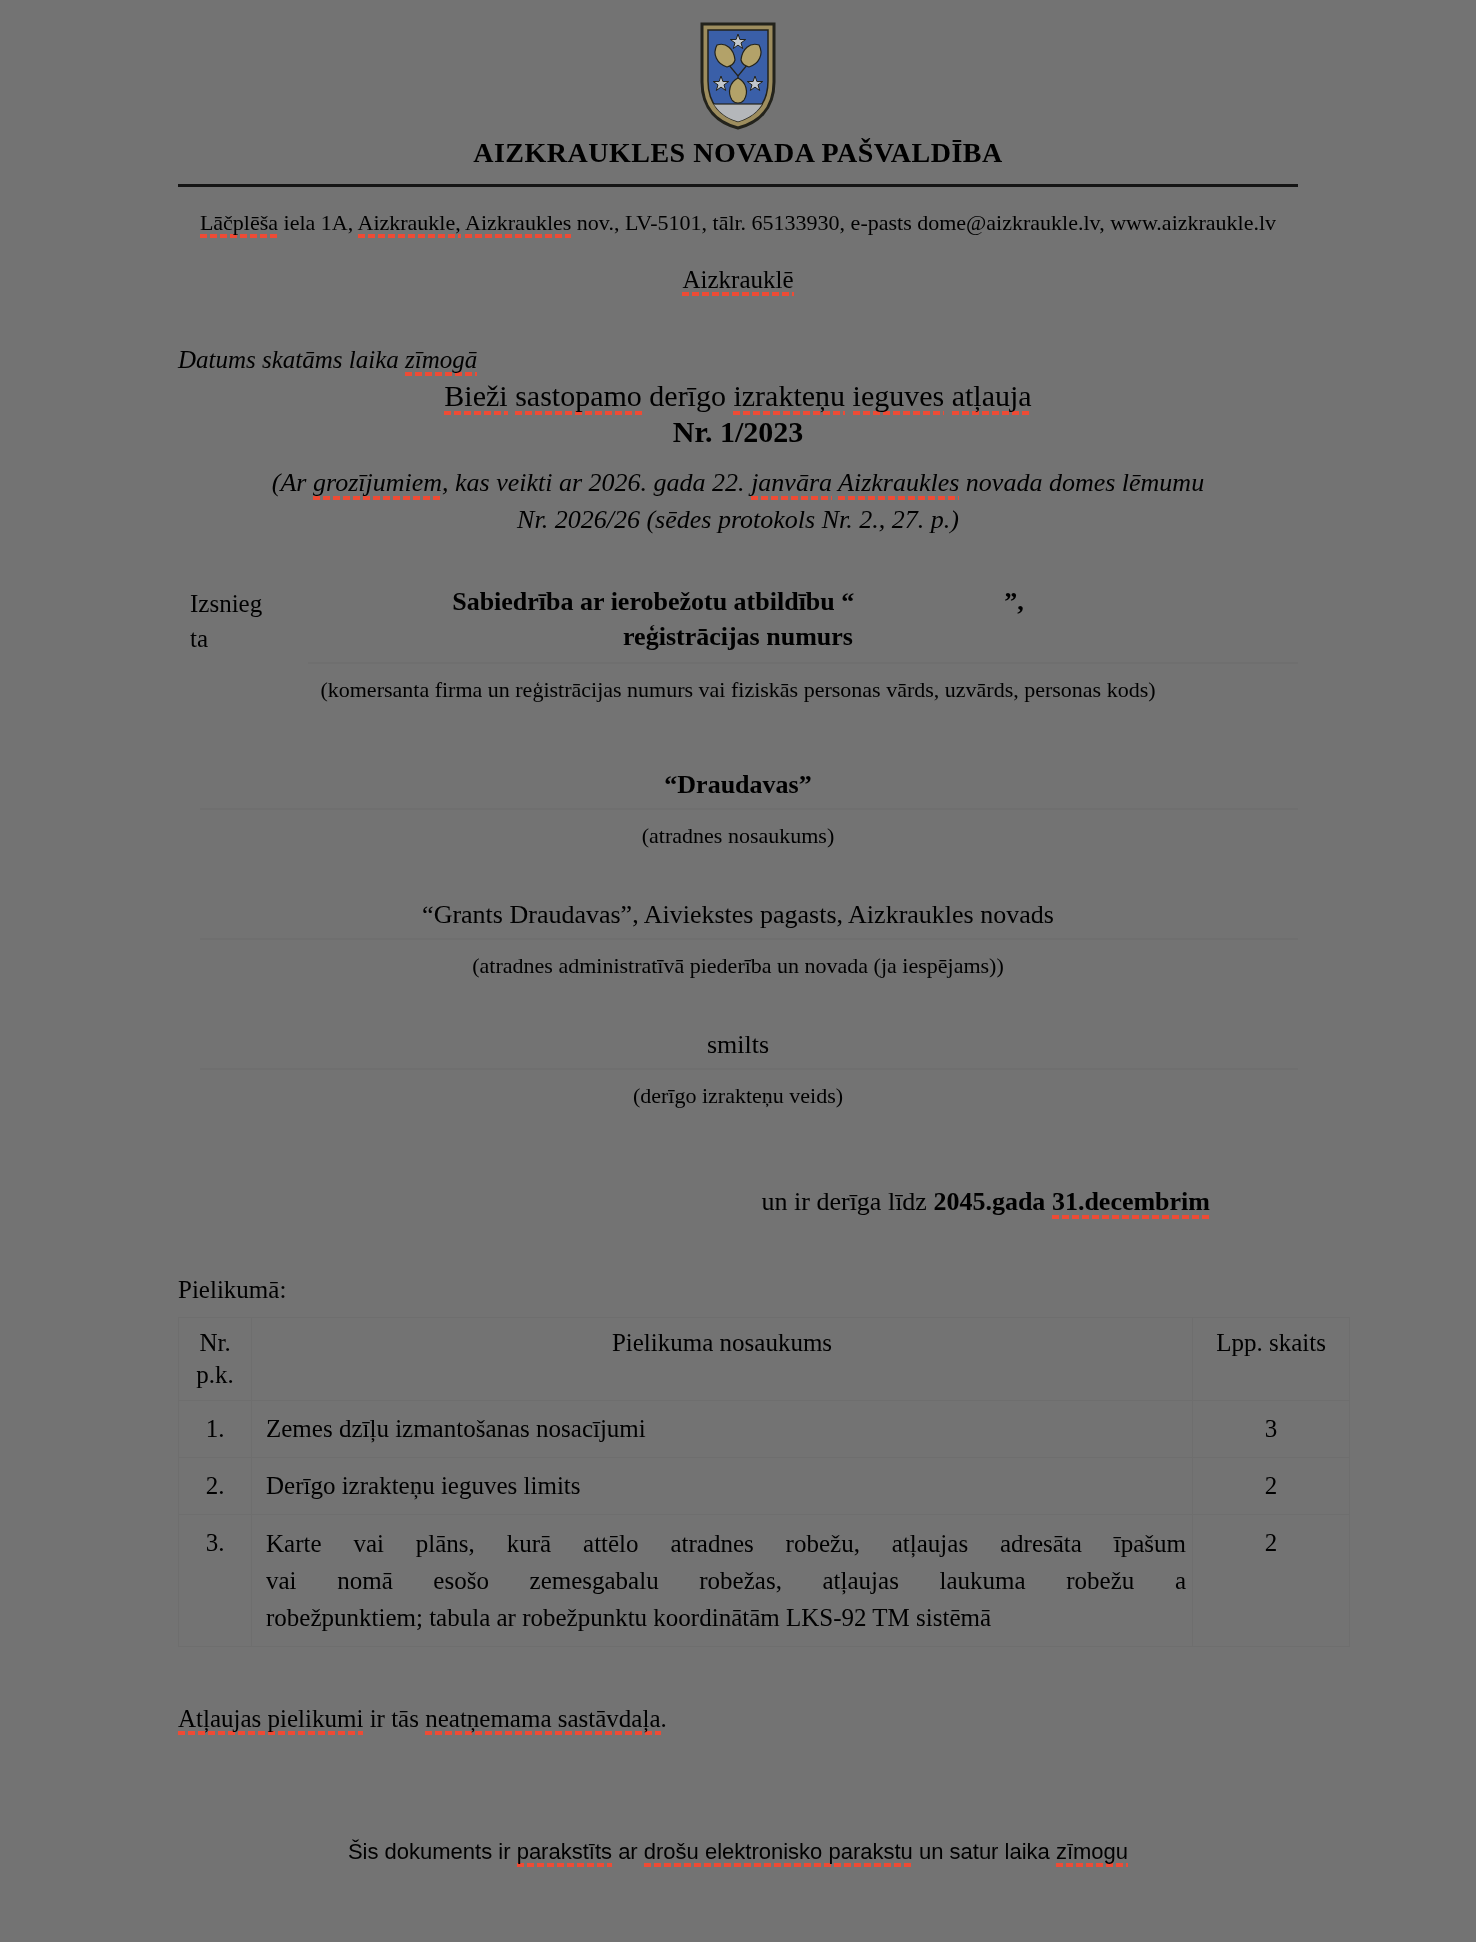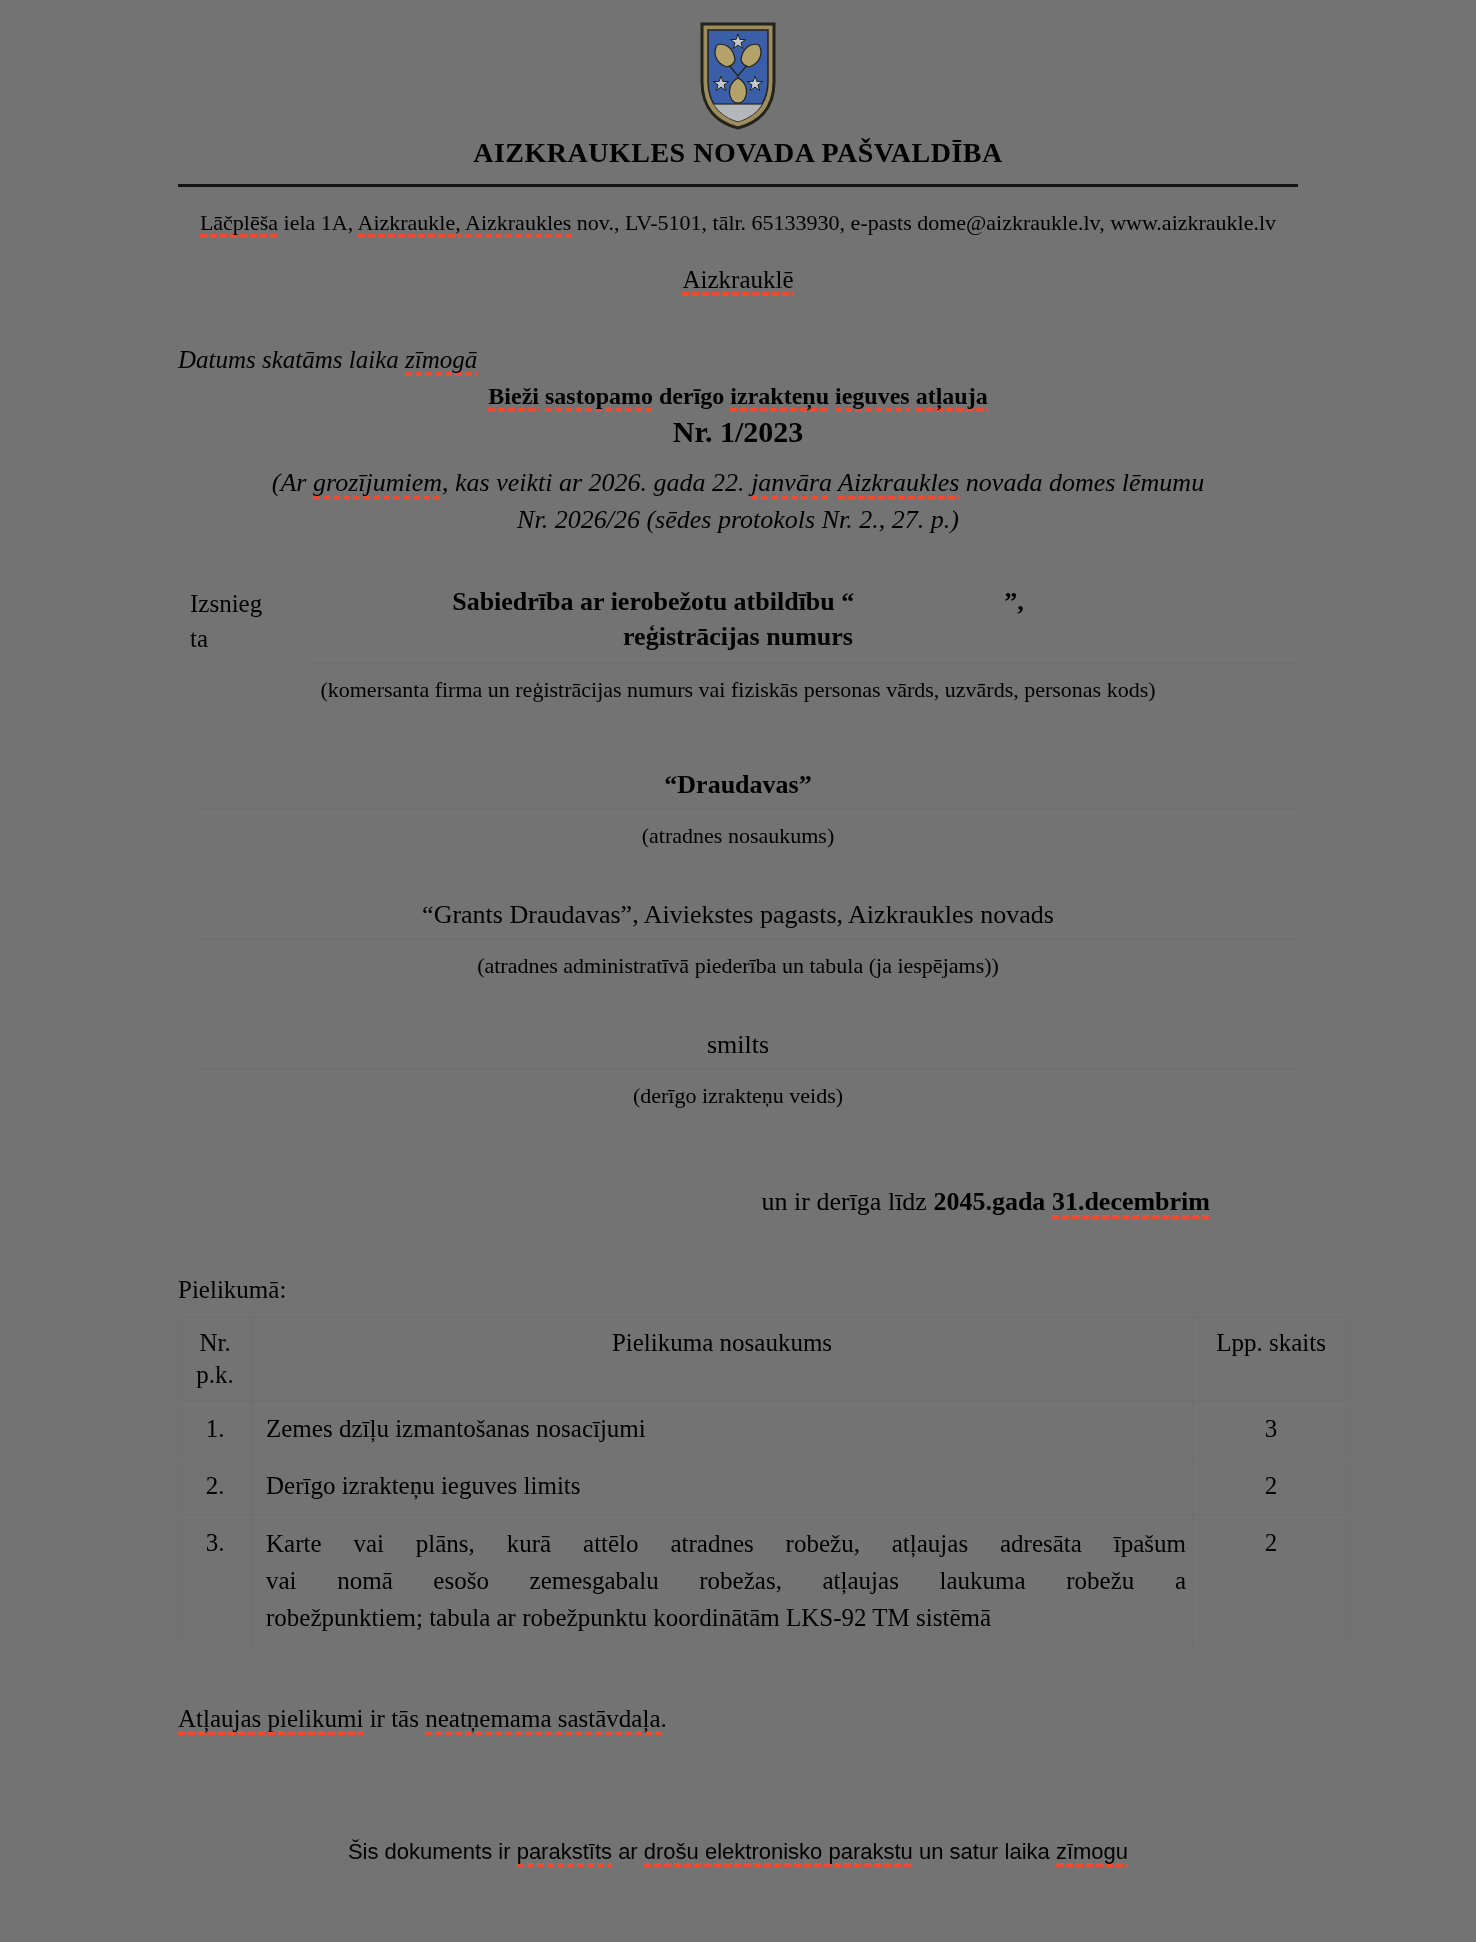--- a/index.html
+++ b/index.html
@@ -26,21 +26,21 @@
   .crest { text-align: center; height: 114px; }
   .org-name {
     text-align: center; font-weight: bold; font-size: 28px; line-height: 38px;
     letter-spacing: 0.5px;
   }
   .letterhead-rule { border: 0; border-top: 3px solid #141414; margin: 12px 0 0 0; width: 100%; }
   .address-line { margin-top: 22px; text-align: center; font-size: 22px; line-height: 28px; }
   .place-line { margin-top: 28px; text-align: center; font-size: 25px; line-height: 30px; }
 
   .date-note { margin-top: 50px; font-style: italic; font-size: 25px; line-height: 30px; }
-  .doc-title { text-align: center; font-weight: bold; font-size: 24px; line-height: 36px; margin-top: 3px; }
+  .doc-title { text-align: center; font-weight: normal; font-size: 30px; line-height: 36px; margin-top: 3px; }
   .doc-number { text-align: center; font-weight: bold; font-size: 30px; line-height: 36px; }
   .amendment { margin-top: 14px; text-align: center; font-style: italic; font-size: 26px; line-height: 37px; }
 
   .issued-block { position: relative; margin-top: 46px; }
   .issued-label { position: absolute; left: 12px; top: 2px; font-size: 25px; line-height: 35px; }
   .company-line { text-align: center; font-weight: bold; font-size: 26px; line-height: 35px; }
   .gap-redacted { display: inline-block; width: 150px; }
   .field-rule { border: 0; border-top: 2px solid #6f6f6f; margin: 8px 0 0 0; }
   .rule-inset-label { margin-left: 130px; }
   .rule-inset { margin-left: 22px; }
@@ -142,21 +142,21 @@
 
     <div class="f-deposit">
       <div class="field-value bold">“Draudavas”</div>
       <hr class="field-rule rule-inset">
       <div class="field-caption">(atradnes nosaukums)</div>
     </div>
 
     <div class="f-location">
       <div class="field-value">“Grants Draudavas”, Aiviekstes pagasts, Aizkraukles novads</div>
       <hr class="field-rule rule-inset">
-      <div class="field-caption">(atradnes administratīvā piederība un tabula (ja iespējams))</div>
+      <div class="field-caption">(atradnes administratīvā piederība un novada (ja iespējams))</div>
     </div>
 
     <div class="f-mineral">
       <div class="field-value">smilts</div>
       <hr class="field-rule rule-inset">
       <div class="field-caption">(derīgo izrakteņu veids)</div>
     </div>
 
     <div class="validity">
       <div><span>un ir derīga līdz </span><b>2045.gada </b><b class="sp">31.decembrim</b></div>

